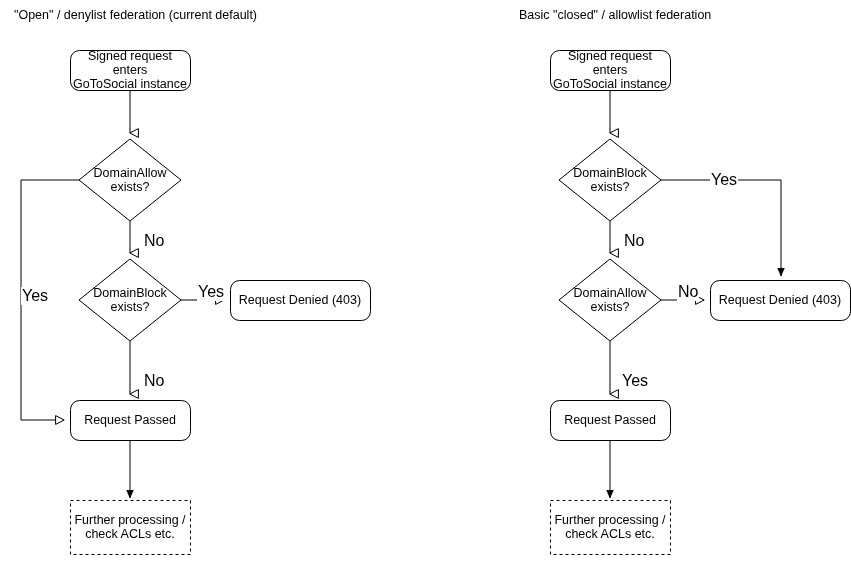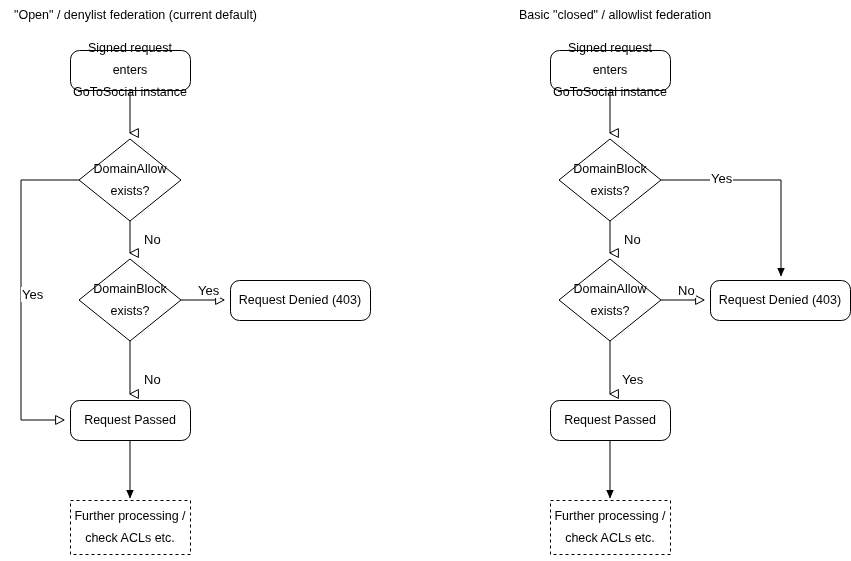--- a/index.html
+++ b/index.html
@@ -25,34 +25,34 @@
     width: 851px;
     height: 561px;
   }
   .node-text {
     position: absolute;
     display: flex;
     align-items: center;
     justify-content: center;
     text-align: center;
     font-size: 12.5px;
-    line-height: 22px;
+    line-height: 14px;
     color: #000000;
     white-space: pre-line;
     pointer-events: none;
   }
   .col-title {
     position: absolute;
     font-size: 12.5px;
     color: #000000;
     white-space: nowrap;
   }
   .edge-label {
     position: absolute;
-    font-size: 13px;
+    font-size: 16px;
     color: #000000;
     background: #ffffff;
     padding: 0 1px;
     white-space: nowrap;
   }
 </style>
 </head>
 <body>
 
 <div id="canvas">

